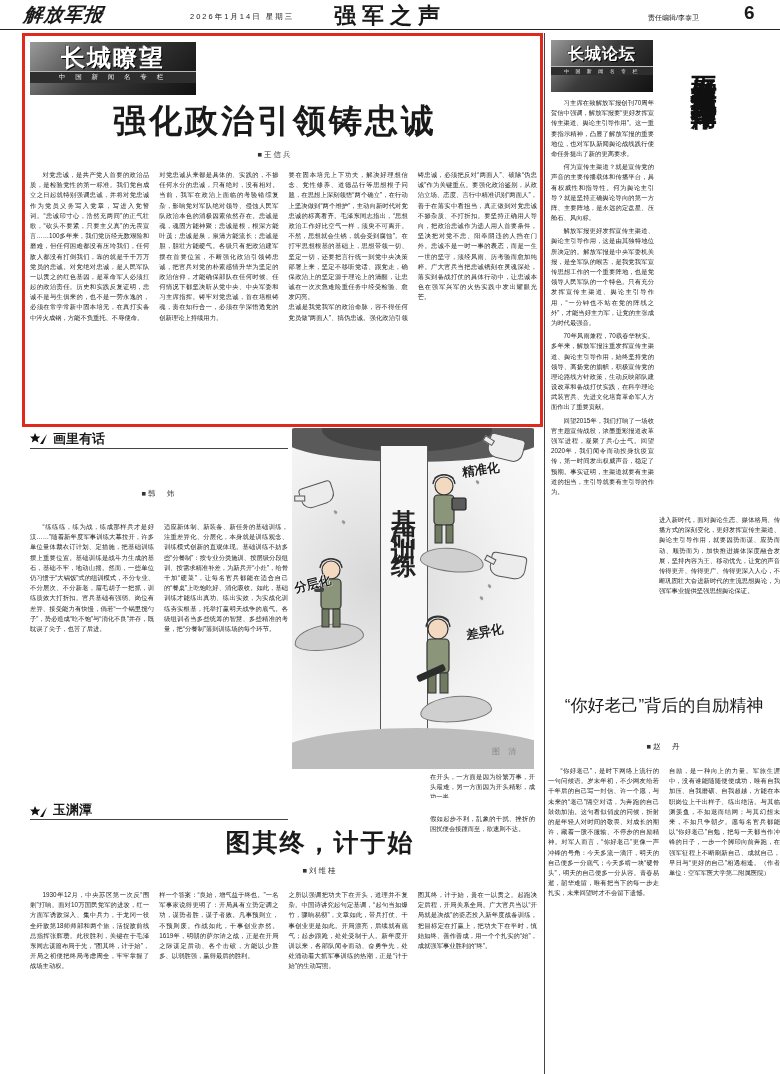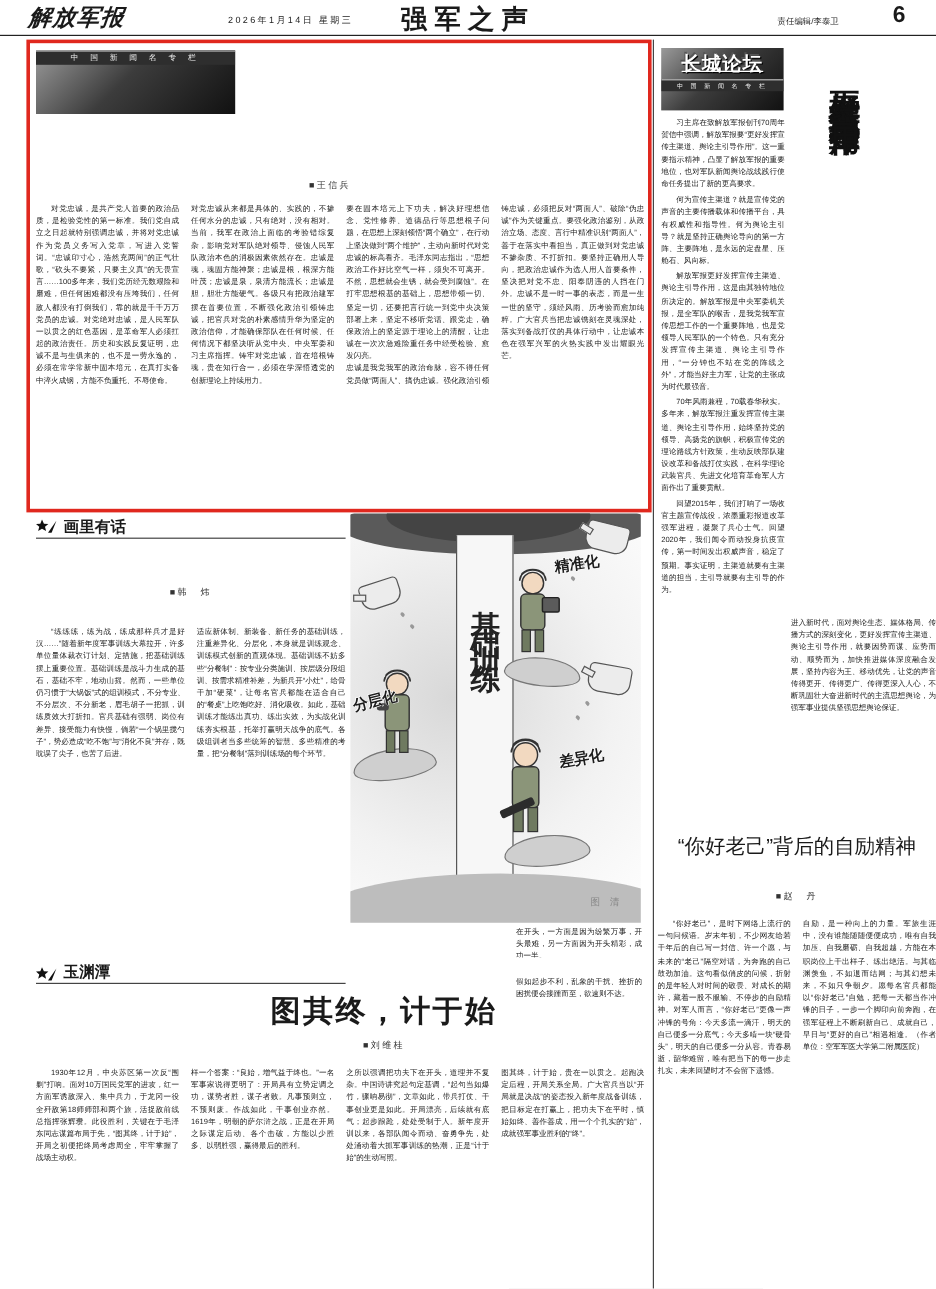--- a/index.html
+++ b/index.html
@@ -67,22 +67,24 @@
     <div class="abs logo">解放军报</div>
     <div class="abs date">2026年1月14日 星期三</div>
     <div class="abs sectitle">强军之声</div>
     <div class="abs editor">责任编辑/李泰卫</div>
     <div class="abs pagenum">6</div>
   </div>
 
   <div id="vline" class="abs"></div>
 
   <div class="abs banner" style="left:30px;top:42px;width:166px;height:53px;">
+    <div class="bt" style="font-size:24px;letter-spacing:2px;margin-top:3px;">长城瞭望</div>
     <span class="bs" style="font-size:6.5px;letter-spacing:4px;padding:1px 0;">中 国 新 闻 名 专 栏</span>
   </div>
+  <div class="abs headline-main" style="left:45px;top:99px;width:460px;">强化政治引领铸忠诚</div>
   <div class="abs byline" style="left:45px;top:150px;width:460px;">■王信兵</div>
   <div class="abs tiny cols4 colbox" style="left:30px;top:170px;width:507px;height:253px;">
     <div style="text-indent:2em;">对党忠诚，是共产党人首要的政治品质，是检验党性的第一标准。我们党自成立之日起就特别强调忠诚，并将对党忠诚作为党员义务写入党章，写进入党誓词。“忠诚印寸心，浩然充两间”的正气壮歌，“砍头不要紧，只要主义真”的无畏宣言……100多年来，我们党历经无数艰险和磨难，但任何困难都没有压垮我们，任何敌人都没有打倒我们，靠的就是千千万万党员的忠诚。对党绝对忠诚，是人民军队一以贯之的红色基因，是革命军人必须扛起的政治责任。历史和实践反复证明，忠诚不是与生俱来的，也不是一劳永逸的，必须在常学常新中固本培元，在真打实备中淬火成钢，方能不负重托、不辱使命。</div>
     <div class="noindent">对党忠诚从来都是具体的、实践的，不掺任何水分的忠诚，只有绝对，没有相对。当前，我军在政治上面临的考验错综复杂，影响党对军队绝对领导、侵蚀人民军队政治本色的消极因素依然存在。忠诚是魂，魂固方能神聚；忠诚是根，根深方能叶茂；忠诚是泉，泉清方能流长；忠诚是胆，胆壮方能硬气。各级只有把政治建军摆在首要位置，不断强化政治引领铸忠诚，把官兵对党的朴素感情升华为坚定的政治信仰，才能确保部队在任何时候、任何情况下都坚决听从党中央、中央军委和习主席指挥。铸牢对党忠诚，首在培根铸魂，贵在知行合一，必须在学深悟透党的创新理论上持续用力。</div>
     <div class="noindent">要在固本培元上下功夫，解决好理想信念、党性修养、道德品行等思想根子问题，在思想上深刻领悟“两个确立”，在行动上坚决做到“两个维护”，主动向新时代对党忠诚的标高看齐。毛泽东同志指出，“思想政治工作好比空气一样，须臾不可离开。不然，思想就会生锈，就会受到腐蚀”。在打牢思想根基的基础上，思想带领一切、坚定一切，还要把言行统一到党中央决策部署上来，坚定不移听党话、跟党走，确保政治上的坚定源于理论上的清醒，让忠诚在一次次急难险重任务中经受检验、愈发闪亮。</div>
     <div class="noindent">忠诚是我党我军的政治命脉，容不得任何党员做“两面人”、搞伪忠诚。强化政治引领铸忠诚，必须把反对“两面人”、破除“伪忠诚”作为关键重点。要强化政治鉴别，从政治立场、态度、言行中精准识别“两面人”，善于在落实中看担当，真正做到对党忠诚不掺杂质、不打折扣。要坚持正确用人导向，把政治忠诚作为选人用人首要条件，坚决把对党不忠、阳奉阴违的人挡在门外。忠诚不是一时一事的表态，而是一生一世的坚守，须经风雨、历考验而愈加纯粹。广大官兵当把忠诚镌刻在灵魂深处，落实到备战打仗的具体行动中，让忠诚本色在强军兴军的火热实践中发出耀眼光芒。</div>
   </div>
 
   <div id="redbox" class="abs"></div>
 
@@ -166,21 +168,21 @@
     <div class="abs tiny noindent colbox" style="left:400px;top:16px;width:105px;height:68px;">假如起步不利，乱象的干扰、挫折的困扰便会接踵而至，欲速则不达。</div>
     <div class="abs tiny cols4 colbox" style="left:0;top:92px;width:507px;height:184px;">
       <div style="text-indent:2em;">1930年12月，中央苏区第一次反“围剿”打响。面对10万国民党军的进攻，红一方面军诱敌深入、集中兵力，于龙冈一役全歼敌第18师师部和两个旅，活捉敌前线总指挥张辉瓒。此役胜利，关键在于毛泽东同志谋篇布局于先，“图其终，计于始”，开局之初便把终局考虑周全，牢牢掌握了战场主动权。</div>
       <div class="noindent">样一个答案：“良始，增气益于终也。”一名军事家说得更明了：开局具有立势定调之功，谋势者胜，谋子者败。凡事预则立，不预则废。作战如此，干事创业亦然。1619年，明朝的萨尔浒之战，正是在开局之际谋定后动、各个击破，方能以少胜多、以弱胜强，赢得最后的胜利。</div>
       <div class="noindent">之所以强调把功夫下在开头，道理并不复杂。中国诗讲究起句定基调，“起句当如爆竹，骤响易彻”，文章如此，带兵打仗、干事创业更是如此。开局漂亮，后续就有底气；起步踉跄，处处受制于人。新年度开训以来，各部队闻令而动、奋勇争先，处处涌动着大抓军事训练的热潮，正是“计于始”的生动写照。</div>
       <div class="noindent">图其终，计于始，贵在一以贯之。起跑决定后程，开局关系全局。广大官兵当以“开局就是决战”的姿态投入新年度战备训练，把目标定在打赢上，把功夫下在平时，慎始如终、善作善成，用一个个扎实的“始”，成就强军事业胜利的“终”。</div>
     </div>
   </div>
 
   <div class="abs banner" style="left:551px;top:40px;width:102px;height:52px;">
-    <div class="bt" style="font-size:16px;letter-spacing:1px;margin-top:5px;text-decoration:underline;">长城论坛</div>
+    <div class="bt" style="font-size:16px;letter-spacing:1px;margin-top:5px;">长城论坛</div>
     <span class="bs" style="font-size:5px;letter-spacing:2.5px;padding:1px 0;margin-top:3px;">中 国 新 闻 名 专 栏</span>
   </div>
   <div class="abs tiny colbox" style="left:551px;top:98px;width:103px;height:590px;">
     <p>习主席在致解放军报创刊70周年贺信中强调，解放军报要“更好发挥宣传主渠道、舆论主引导作用”。这一重要指示精神，凸显了解放军报的重要地位，也对军队新闻舆论战线践行使命任务提出了新的更高要求。</p>
     <p>何为宣传主渠道？就是宣传党的声音的主要传播载体和传播平台，具有权威性和指导性。何为舆论主引导？就是坚持正确舆论导向的第一方阵、主要阵地，是永远的定盘星、压舱石、风向标。</p>
     <p>解放军报更好发挥宣传主渠道、舆论主引导作用，这是由其独特地位所决定的。解放军报是中央军委机关报，是全军队的喉舌，是我党我军宣传思想工作的一个重要阵地，也是党领导人民军队的一个特色。只有充分发挥宣传主渠道、舆论主引导作用，“一分钟也不站在党的阵线之外”，才能当好主力军，让党的主张成为时代最强音。</p>
     <p>70年风雨兼程，70载春华秋实。多年来，解放军报注重发挥宣传主渠道、舆论主引导作用，始终坚持党的领导、高扬党的旗帜，积极宣传党的理论路线方针政策，生动反映部队建设改革和备战打仗实践，在科学理论武装官兵、先进文化培育革命军人方面作出了重要贡献。</p>
     <p>回望2015年，我们打响了一场收官主题宣传战役，浓墨重彩报道改革强军进程，凝聚了兵心士气。回望2020年，我们闻令而动投身抗疫宣传，第一时间发出权威声音，稳定了预期。事实证明，主渠道就要有主渠道的担当，主引导就要有主引导的作为。</p>
   </div>
   <div class="abs vheadline" style="left:690px;top:55px;height:454px;">更好发挥宣传主渠道舆论主引导作用</div>

